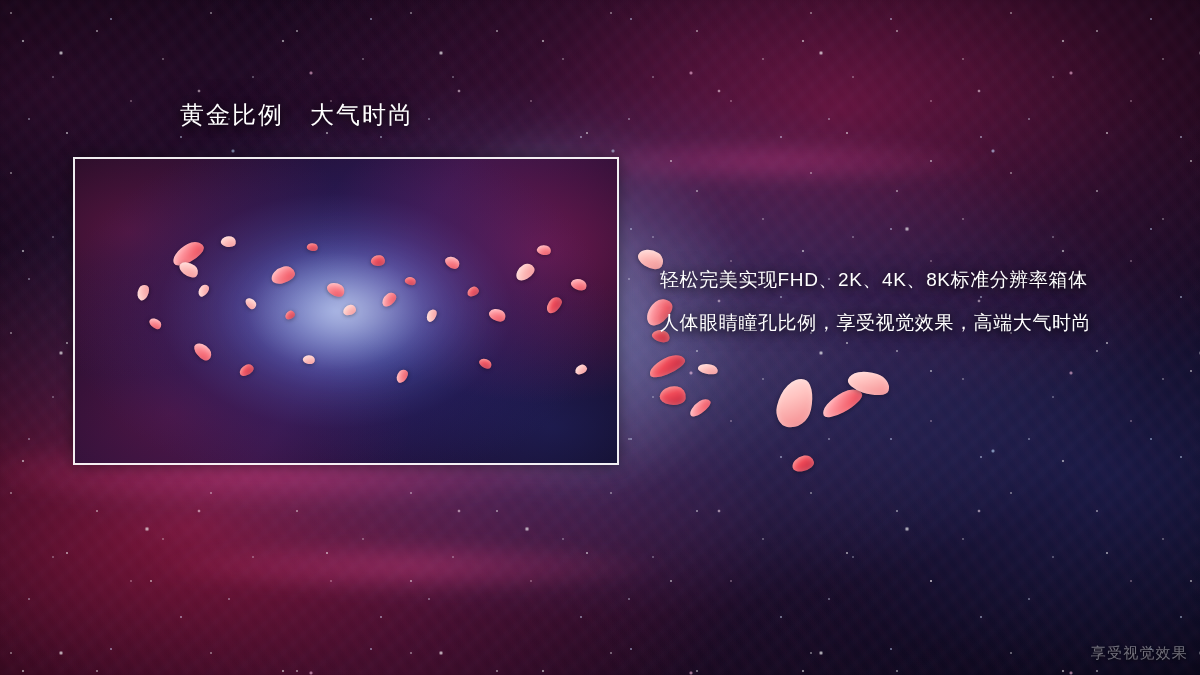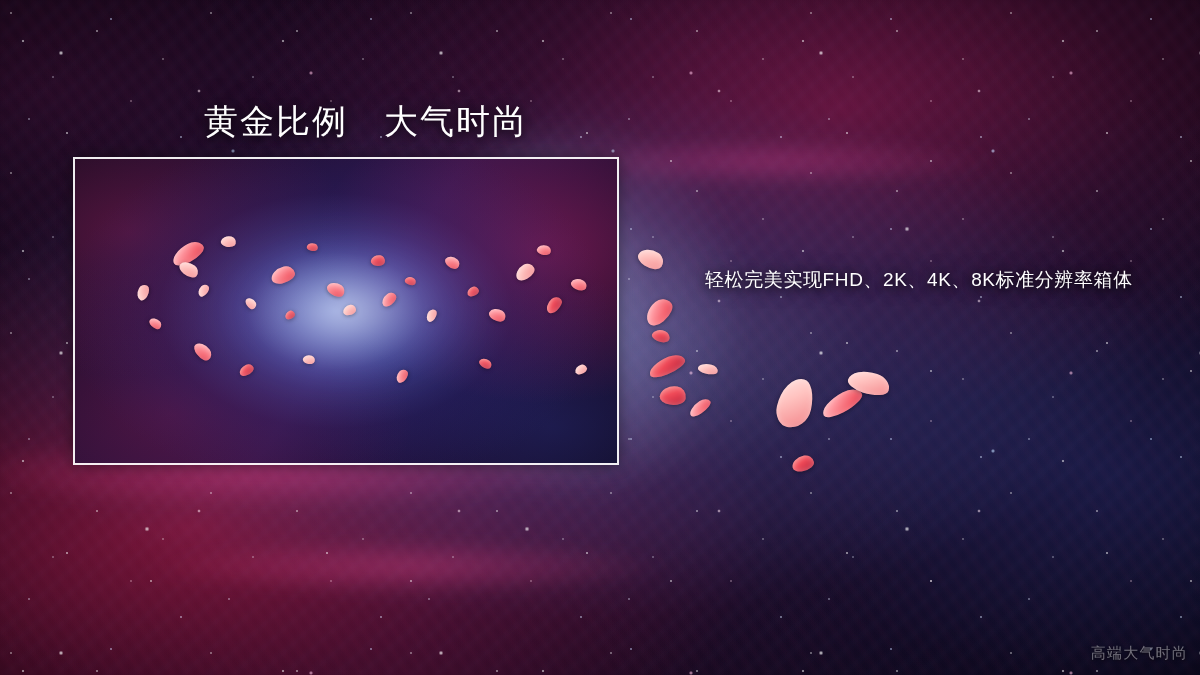--- a/index.html
+++ b/index.html
@@ -112,35 +112,33 @@
     border-radius:62% 38% 58% 42% / 64% 56% 44% 36%;
     background:linear-gradient(145deg,#ffd3d6 0%,#ff9aa2 32%,#f4616d 68%,#cf2b44 100%);
     box-shadow:0 1px 4px rgba(0,0,0,.34), inset 0 0 6px rgba(255,255,255,.34);
   }
   .petal.pale{background:linear-gradient(145deg,#ffe6e4 0%,#ffc3c0 40%,#f79a9c 78%,#e06a74 100%);}
   .petal.deep{background:linear-gradient(150deg,#ff9a96 0%,#ef4a58 44%,#b51c36 100%);}
 
   
   #headline{
     position:absolute;left:180px;top:101px;
-    font-size:34px;line-height:1.18;font-weight:400;color:#ffffff;
+    font-size:24px;line-height:1.18;font-weight:400;color:#ffffff;
     letter-spacing:2px;white-space:pre;
     text-shadow:0 2px 10px rgba(0,0,0,.80),0 0 26px rgba(0,0,0,.55);
-    margin-left:24px;
   }
 
   
   #body-copy{
     position:absolute;left:660px;top:258px;width:520px;
   }
   #body-copy .line{
     font-size:19px;line-height:43px;color:#ffffff;
     letter-spacing:.6px;white-space:nowrap;
     text-shadow:0 2px 9px rgba(0,0,0,.85),0 0 20px rgba(0,0,0,.60);
-    margin-left:45px;
   }
 
   
   #watermark{
     position:absolute;right:12px;bottom:12px;
     font-size:15px;letter-spacing:1.2px;
     color:rgba(205,205,210,.52);
     text-shadow:0 1px 3px rgba(0,0,0,.7);
   }
 </style>
@@ -203,17 +201,18 @@
         <div class="petal" style="left: 320px; top: 212px; width: 14px; height: 10px; transform: rotate(-48deg);"></div>
         <div class="petal deep" style="left: 404px; top: 200px; width: 13px; height: 9px; transform: rotate(36deg);"></div>
         <div class="petal pale" style="left: 500px; top: 206px; width: 12px; height: 9px; transform: rotate(-16deg);"></div>
         <div class="petal pale" style="left: 60px; top: 128px; width: 16px; height: 11px; transform: rotate(-62deg);"></div>
         <div class="petal" style="left: 74px; top: 160px; width: 13px; height: 9px; transform: rotate(44deg);"></div>
       </div>
   </div>
 
   <div id="body-copy">
     <div class="line">轻松完美实现FHD、2K、4K、8K标准分辨率箱体</div>
+    <div class="line">人体眼睛瞳孔比例，享受视觉效果，高端大气时尚</div>
   </div>
 
-  <div id="watermark">高端大气时尚</div>
+  <div id="watermark">享受视觉效果</div>
 
 </div>
 
 </body></html>

